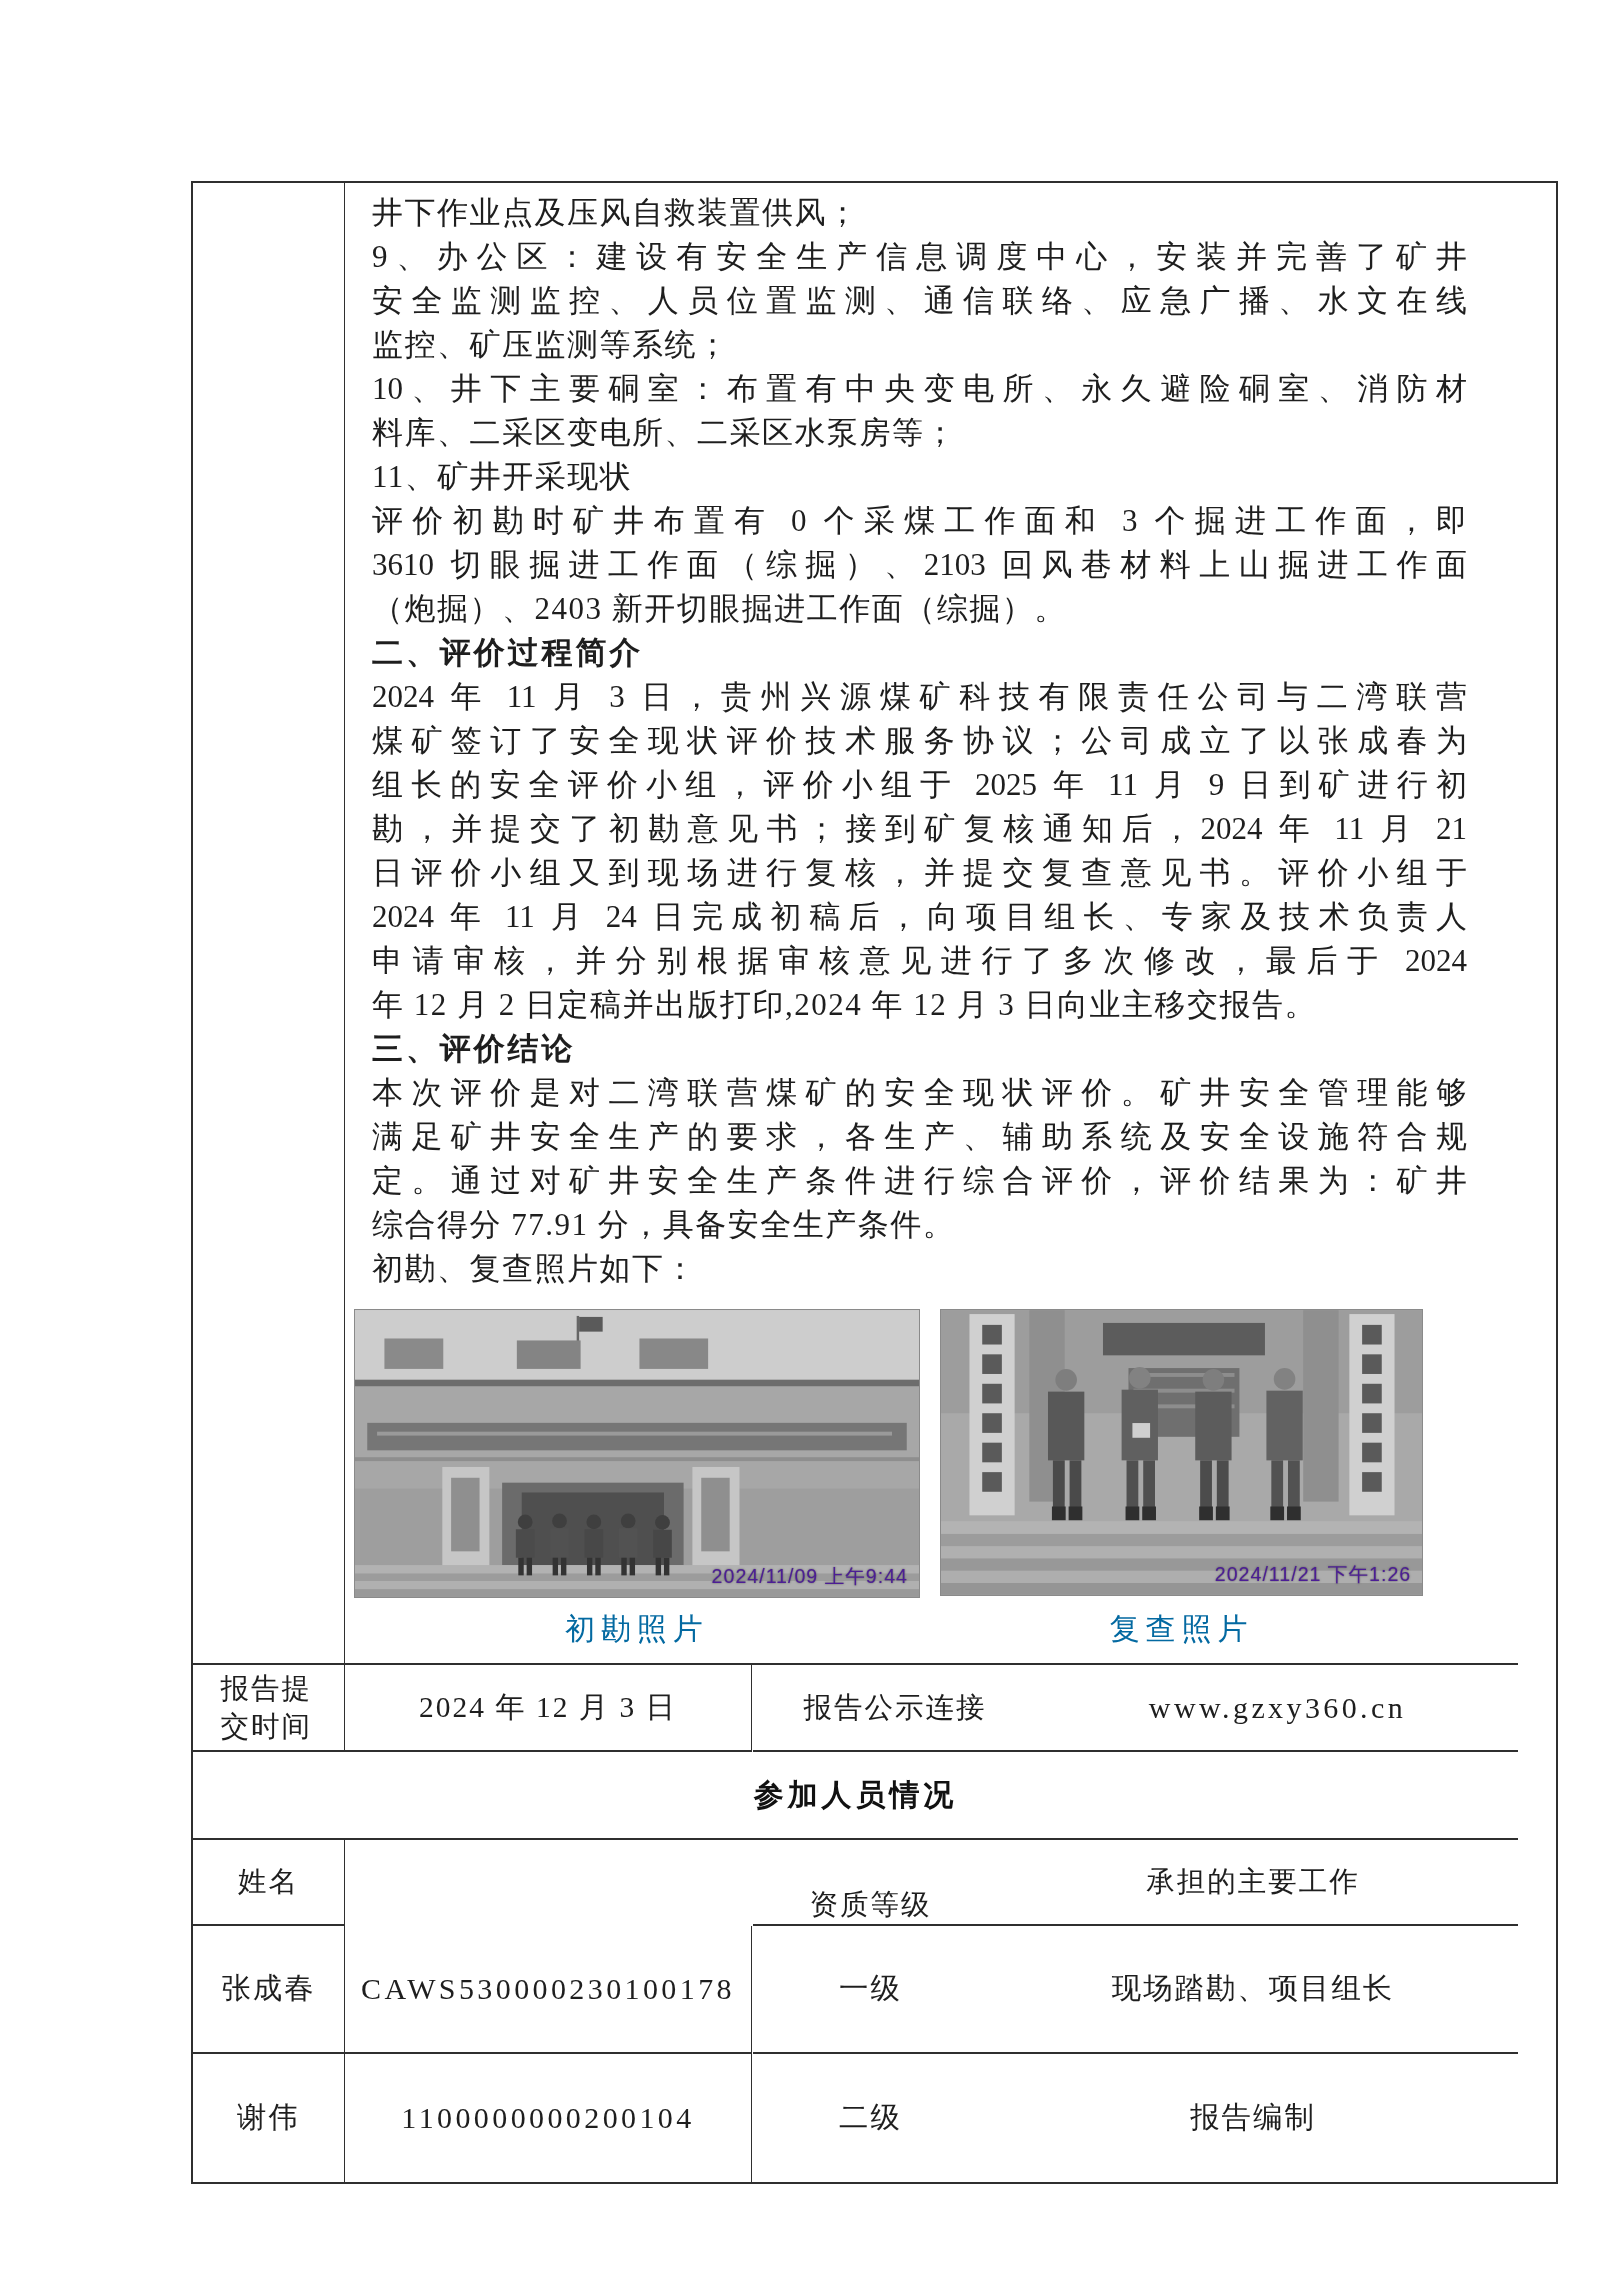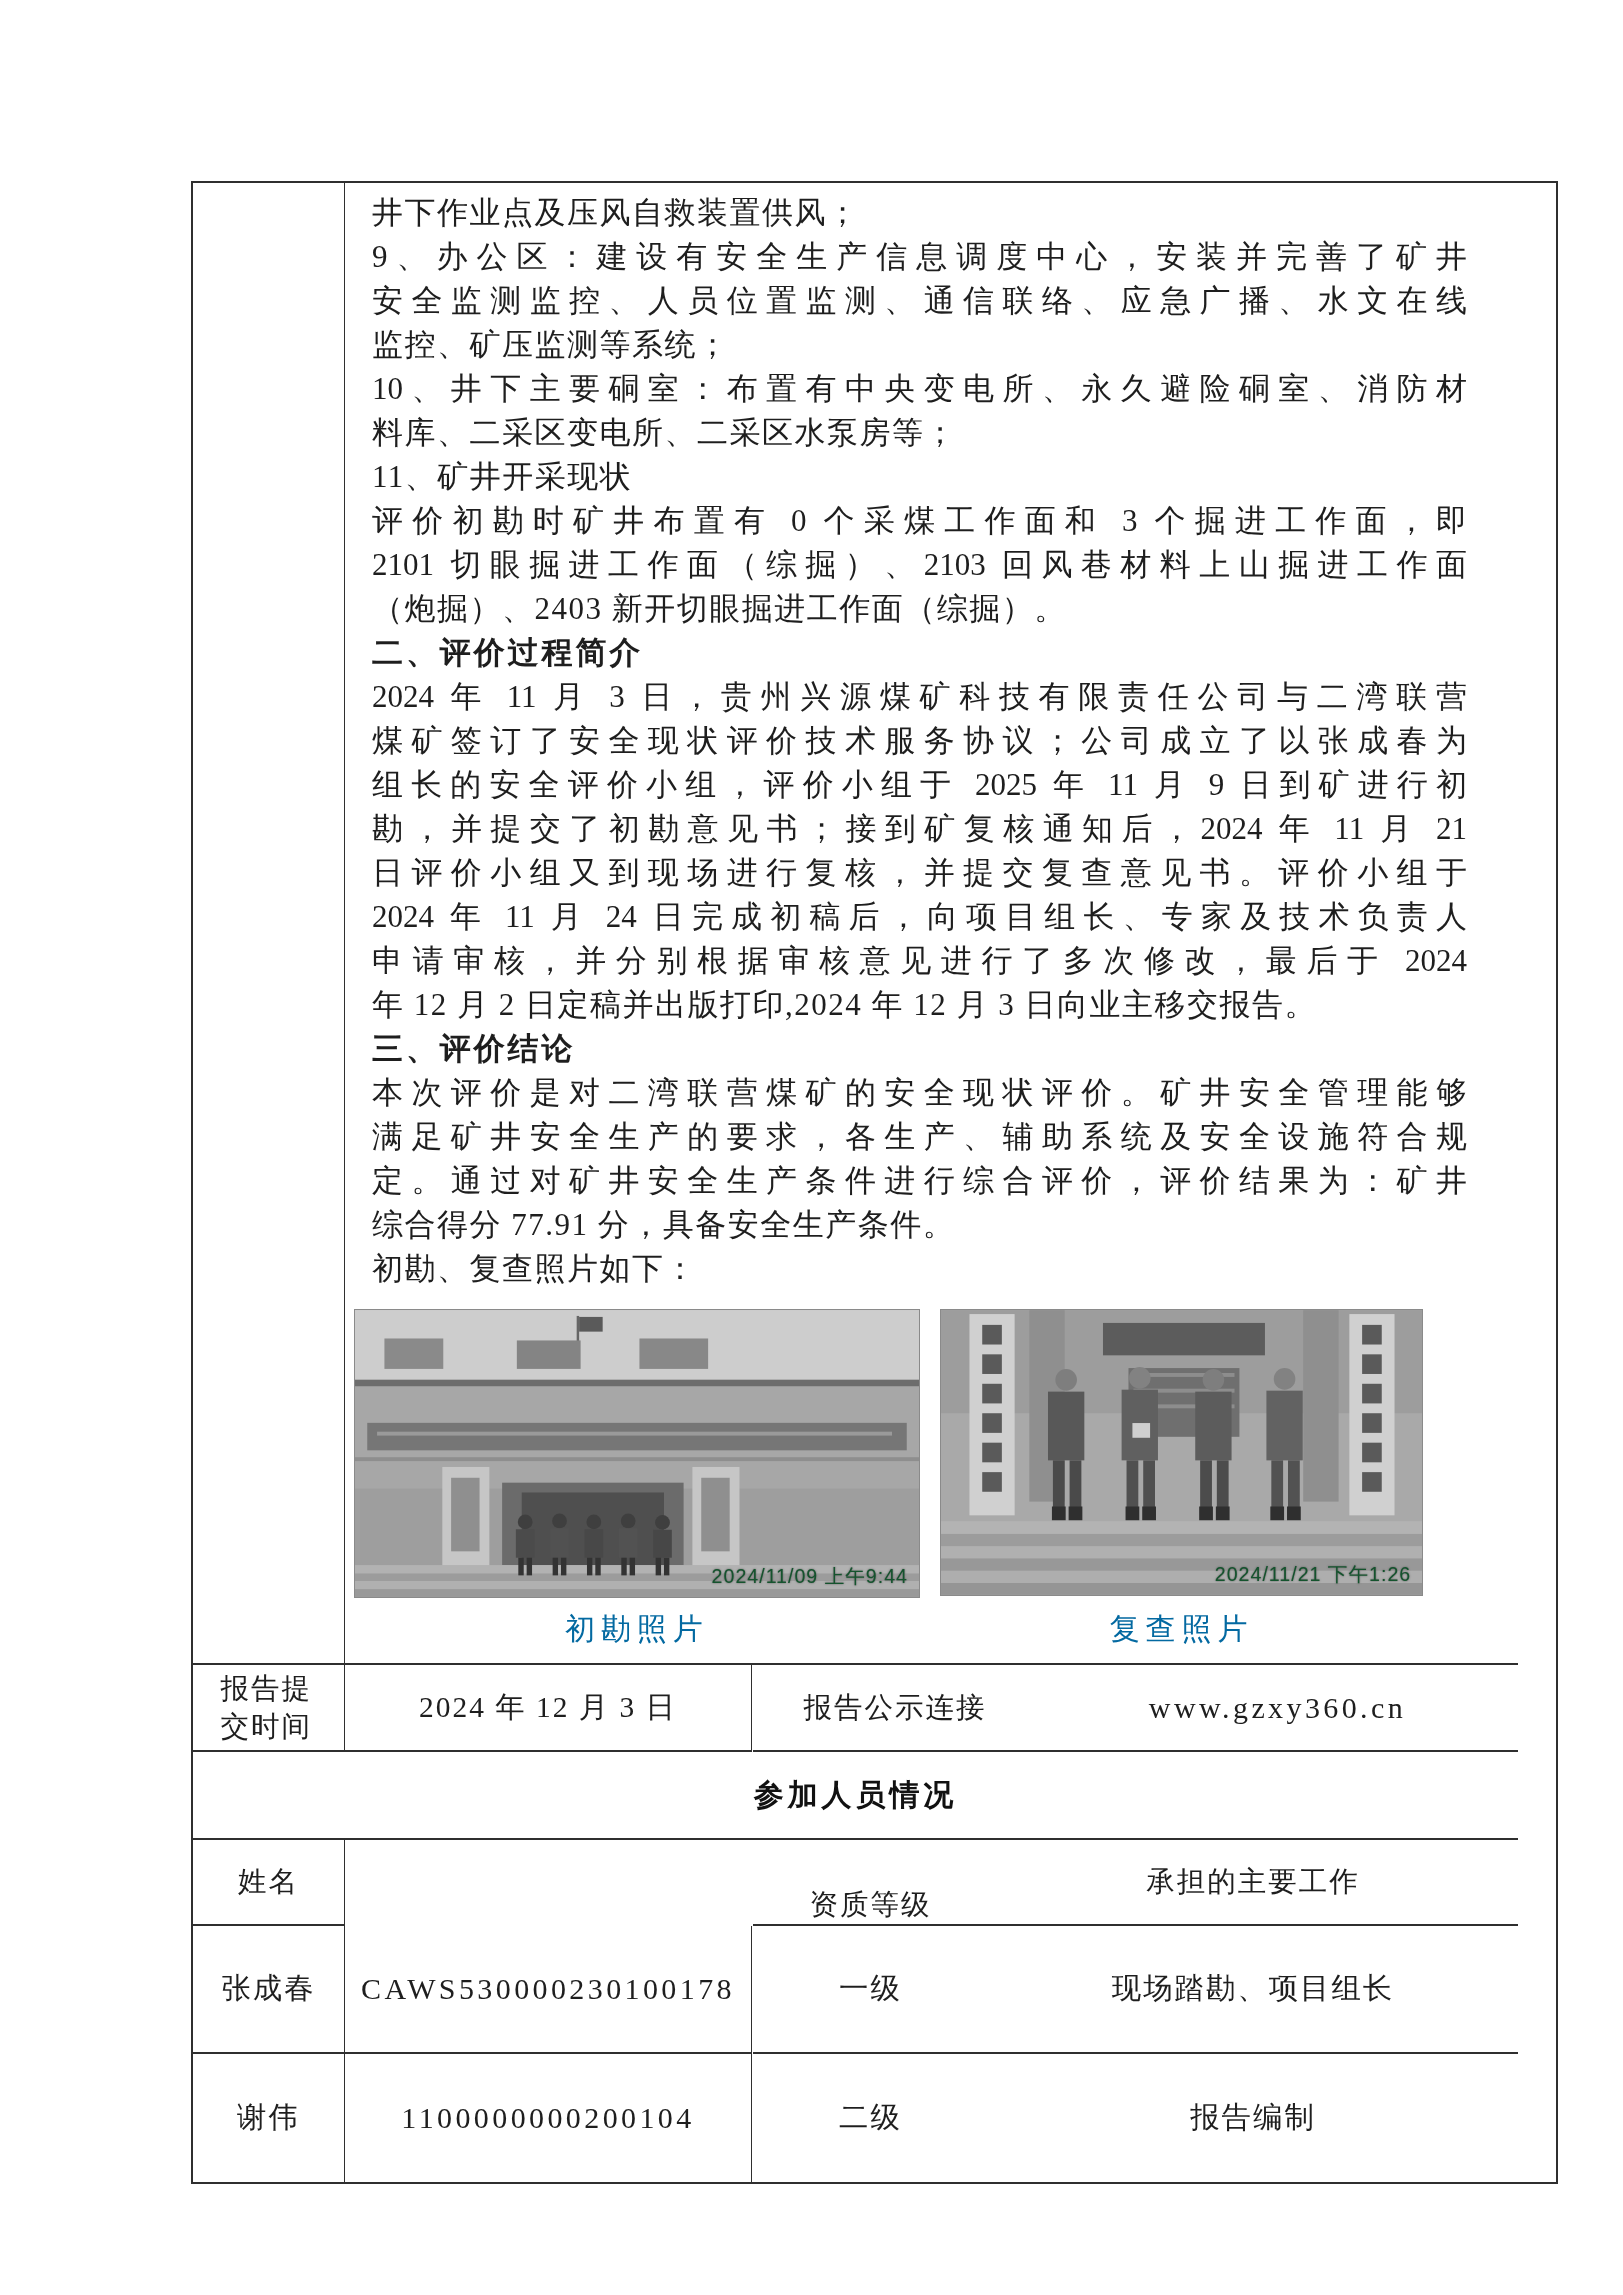--- a/index.html
+++ b/index.html
@@ -25,21 +25,21 @@
   .ln.j{
     white-space:normal;letter-spacing:0;
     text-align:justify;text-align-last:justify;text-justify:inter-character;
   }
   .ln.b{font-weight:bold;letter-spacing:2.9px;}
   
   .photo{position:absolute;outline:0.5px solid #8a8a8a;overflow:hidden;background:#b5b5b5;}
   .photo svg{display:block;}
   .stamp{
     position:absolute;right:10.8px;bottom:6.9px;font-size:19.6px;letter-spacing:1px;
-    color:#14532d;text-shadow:0 0 2px #555;font-family:"Liberation Sans",sans-serif;
+    color:#4c1d95;text-shadow:0 0 2px #555;font-family:"Liberation Sans",sans-serif;
   }
   .photo-caption{
     position:absolute;height:45px;line-height:45px;text-align:center;
     font-size:30px;letter-spacing:5.9px;color:#0369a1;
   }
   
   .lbl{font-size:28.5px;letter-spacing:2px;color:#1e1e1e;}
   .val{font-size:29.4px;letter-spacing:2px;color:#1e1e1e;}
   .num{font-size:30px;letter-spacing:3.4px;color:#1e1e1e;}
   .wrap3{width:96px;line-height:38px;}
@@ -56,21 +56,21 @@
 
     <div class="textblock">
       <div class="ln">井下作业点及压风自救装置供风；</div>
       <div class="ln j">9、办公区：建设有安全生产信息调度中心，安装并完善了矿井</div>
       <div class="ln j">安全监测监控、人员位置监测、通信联络、应急广播、水文在线</div>
       <div class="ln">监控、矿压监测等系统；</div>
       <div class="ln j">10、井下主要硐室：布置有中央变电所、永久避险硐室、消防材</div>
       <div class="ln">料库、二采区变电所、二采区水泵房等；</div>
       <div class="ln">11、矿井开采现状</div>
       <div class="ln j">评价初勘时矿井布置有 0 个采煤工作面和 3 个掘进工作面，即</div>
-      <div class="ln j">2101 切眼掘进工作面（综掘）、2103 回风巷材料上山掘进工作面</div>
+      <div class="ln j">3610 切眼掘进工作面（综掘）、2103 回风巷材料上山掘进工作面</div>
       <div class="ln">（炮掘）、2403 新开切眼掘进工作面（综掘）。</div>
       <div class="ln b">二、评价过程简介</div>
       <div class="ln j">2024 年 11 月 3 日，贵州兴源煤矿科技有限责任公司与二湾联营</div>
       <div class="ln j">煤矿签订了安全现状评价技术服务协议；公司成立了以张成春为</div>
       <div class="ln j">组长的安全评价小组，评价小组于 2025 年 11 月 9 日到矿进行初</div>
       <div class="ln j">勘，并提交了初勘意见书；接到矿复核通知后，2024 年 11 月 21</div>
       <div class="ln j">日评价小组又到现场进行复核，并提交复查意见书。评价小组于</div>
       <div class="ln j">2024 年 11 月 24 日完成初稿后，向项目组长、专家及技术负责人</div>
       <div class="ln j">申请审核，并分别根据审核意见进行了多次修改，最后于 2024</div>
       <div class="ln">年 12 月 2 日定稿并出版打印,2024 年 12 月 3 日向业主移交报告。</div>

